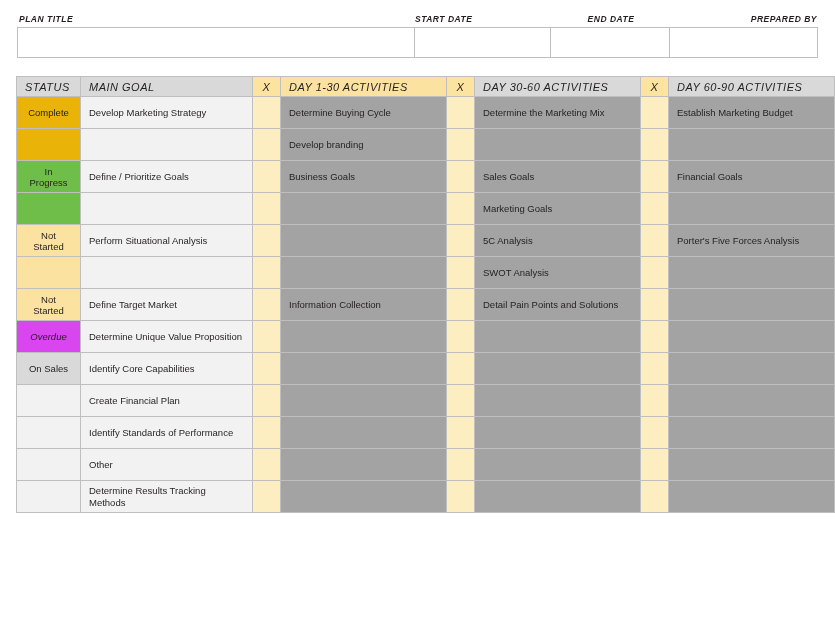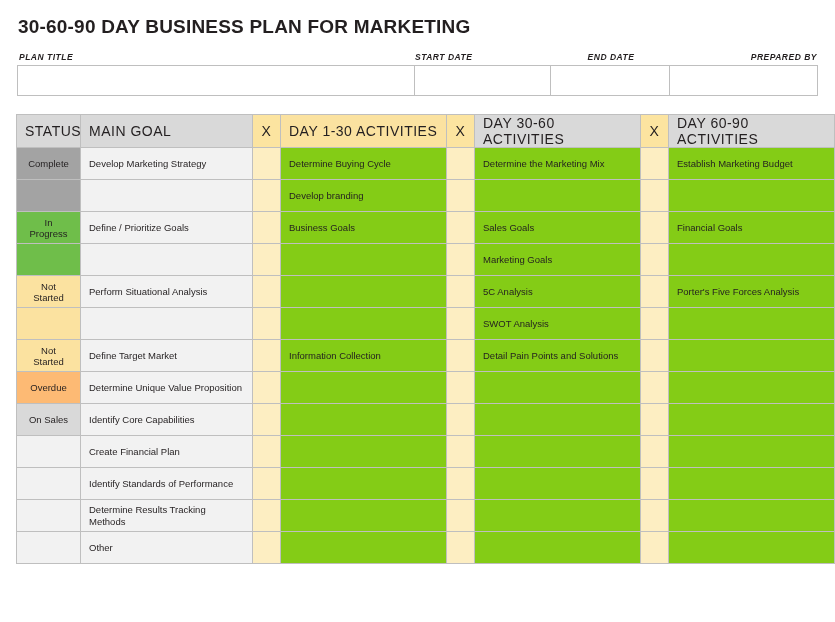--- a/index.html
+++ b/index.html
@@ -84,27 +84,28 @@
   table.plan th, table.plan td {
     border: 1px solid #bfbfbf;
     box-sizing: border-box;
     padding: 0 8px;
     vertical-align: middle;
     font-weight: normal;
   }
   thead th {
     height: 20px;
     background: #d9d9d9;
-    font-size: 14px;
+    font-size: 11px;
     font-weight: bold;
     letter-spacing: 0.5px;
     color: #231f20;
     text-align: left;
     border-top: 1px solid #a6a6a6;
     border-bottom: 1px solid #a6a6a6;
+    font-style: italic;
   }
   thead th.x-col {
     background: #fce4a0;
     text-align: center;
     padding: 0;
   }
   thead th.act1 { background: #fbe2a0; }
 
   
   col.c-status { width: 64px; }
@@ -122,40 +123,39 @@
     background: #f2f2f2;
     color: #231f20;
     font-size: 9.5px;
     line-height: 1.25;
   }
   td.x-cell {
     background: #fdeec2;
     padding: 0;
   }
   td.act {
-    background: #84cc16;
+    background: #a3a3a3;
     font-size: 9.5px;
     line-height: 1.25;
   }
 
   tbody tr { height: 32px; }
 
-  .st-complete   { background: #a3a3a3; color: #ffffff; margin-top: 42px; }
+  .st-complete   { background: #eab308; color: #ffffff; margin-top: 42px; }
   .st-inprogress { background: #6fbe4a; color: #231f20; }
   .st-notstarted { background: #fbe2a0; color: #231f20; }
-  .st-overdue    { background: #fdba74; color: #231f20; }
+  .st-overdue    { background: #d946ef; color: #231f20; font-style: italic; }
   .st-onhold     { background: #d9d9d9; color: #231f20; }
   .st-blank      { background: #f2f2f2; }
 </style>
 </head>
 <body>
 
 <div class="page">
 
-  <div class="doc-title">30-60-90 DAY BUSINESS PLAN FOR MARKETING</div>
 
   <div class="form-block">
     <div class="form-labels">
       <div class="lbl lbl-plan">PLAN TITLE</div>
       <div class="lbl lbl-start">START DATE</div>
       <div class="lbl lbl-end">END DATE</div>
       <div class="lbl lbl-prep">PREPARED BY</div>
     </div>
     <div class="form-row">
       <div class="form-cell cell-plan"></div>
@@ -295,31 +295,31 @@
             <td class="goal">Identify Standards of Performance</td>
             <td class="x-cell"></td>
             <td class="act"></td>
             <td class="x-cell"></td>
             <td class="act"></td>
             <td class="x-cell"></td>
             <td class="act"></td>
           </tr>
           <tr>
             <td class="status st-blank"></td>
+            <td class="goal">Other</td>
+            <td class="x-cell"></td>
+            <td class="act"></td>
+            <td class="x-cell"></td>
+            <td class="act"></td>
+            <td class="x-cell"></td>
+            <td class="act"></td>
+          </tr>
+          <tr>
+            <td class="status st-blank"></td>
             <td class="goal">Determine Results Tracking Methods</td>
-            <td class="x-cell"></td>
-            <td class="act"></td>
-            <td class="x-cell"></td>
-            <td class="act"></td>
-            <td class="x-cell"></td>
-            <td class="act"></td>
-          </tr>
-          <tr>
-            <td class="status st-blank"></td>
-            <td class="goal">Other</td>
             <td class="x-cell"></td>
             <td class="act"></td>
             <td class="x-cell"></td>
             <td class="act"></td>
             <td class="x-cell"></td>
             <td class="act"></td>
           </tr>
         </tbody>
     </table>
   </div>

